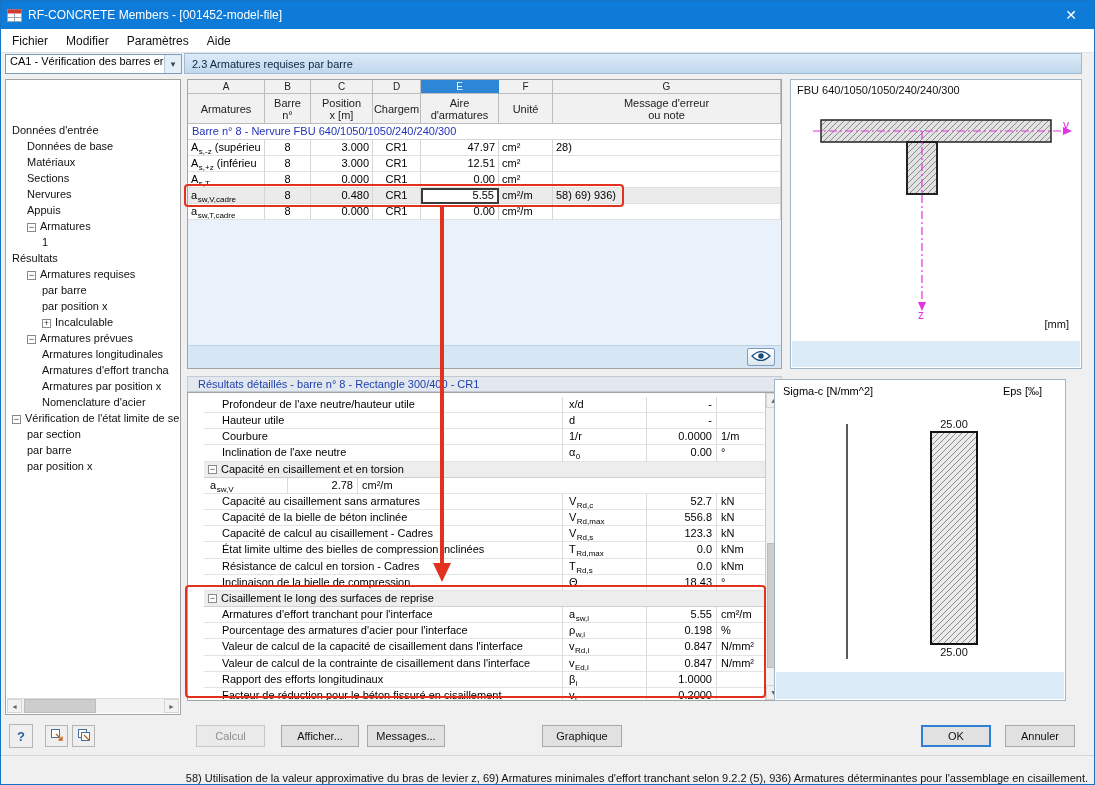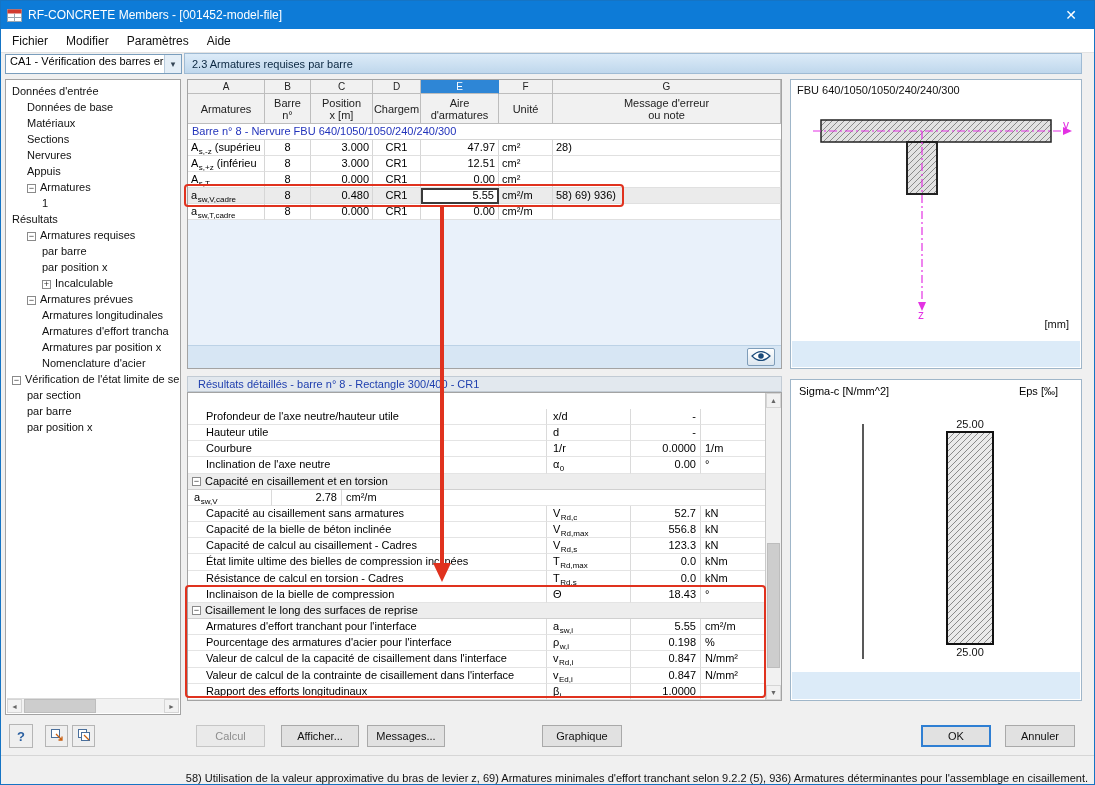--- a/index.html
+++ b/index.html
@@ -53,21 +53,21 @@
   .cc{text-align:center;}
   .selrow .td{background:#ebebeb;}
   .focus{border:2px solid #3a3a3a !important;background:#fff !important;line-height:11px !important;}
   .sub{font-size:8px;position:relative;top:3px;margin-left:0.5px;}
   .table-empty{flex:1;background:#e9f1fa;}
   .table-footer{height:23px;background:#d7e6f4;border-top:1px solid #bcd2e6;display:flex;align-items:center;justify-content:flex-end;padding-right:6px;}
   .eye-btn{width:28px;height:18px;background:linear-gradient(#ffffff,#dce6ef);border:1px solid #7f9db9;border-radius:2px;display:flex;align-items:center;justify-content:center;}
 
   .detail-header{position:absolute;left:0;top:297px;width:595px;height:16px;background:#e2e8ee;border:1px solid #c2cbd4;color:#1f3fae;line-height:14px;padding-left:10px;white-space:nowrap;overflow:hidden;}
   .detail-table{position:absolute;left:0;top:313px;width:595px;height:309px;background:#fff;border:1px solid #a3a3a3;overflow:hidden;}
-  .detail-rows{position:absolute;left:0;top:16px;width:579px;}
+  .detail-rows{position:absolute;left:0;top:4px;width:579px;padding-left:16px;}
   .dtr{display:flex;width:100%;overflow:hidden;}
   .dgroup{background:#ededed;border-bottom:1px solid #d0d0d0;display:flex;align-items:center;padding-left:4px;white-space:nowrap;}
   .dtd{border-right:1px solid #dadada;border-bottom:1px solid #e4e4e4;line-height:15px;overflow:hidden;white-space:nowrap;}
   .dl{width:359px;padding-left:18px;}
   .ds{width:84px;padding-left:6px;}
   .dv{width:70px;text-align:right;padding-right:4px;}
   .du{flex:1;padding-left:4px;border-right:none;}
   .vscroll{position:absolute;right:0;top:0;width:16px;height:307px;background:#f1f1f1;border-left:1px solid #c9c9c9;}
   .vbtn{position:absolute;left:0;width:15px;height:15px;font-size:7px;line-height:14px;text-align:center;color:#666;background:#f1f1f1;border:1px solid #d5d5d5;}
   .vthumb{position:absolute;left:1px;width:13px;top:150px;height:125px;background:#cdcdcd;border:1px solid #bdbdbd;}
@@ -123,21 +123,21 @@
     <span class="combo-arrow">▾</span>
   </div>
   <div class="section-title-bar">
     <span>2.3 Armatures requises par barre</span>
   </div>
 
   <div class="main">
 
     <div class="tree-panel">
       <div class="tree" id="tree">
-          <div class="tree-item" style="padding-left: 6px;"><span>Données d'entrée</span></div>
+          <div class="tree-item" style="padding-left: 6px; margin-top: 39px;"><span>Données d'entrée</span></div>
           <div class="tree-item" style="padding-left: 21px;"><span>Données de base</span></div>
           <div class="tree-item" style="padding-left: 21px;"><span>Matériaux</span></div>
           <div class="tree-item" style="padding-left: 21px;"><span>Sections</span></div>
           <div class="tree-item" style="padding-left: 21px;"><span>Nervures</span></div>
           <div class="tree-item" style="padding-left: 21px;"><span>Appuis</span></div>
           <div class="tree-item" style="padding-left: 21px;"><span class="expander">−</span><span>Armatures</span></div>
           <div class="tree-item" style="padding-left: 36px;"><span>1</span></div>
           <div class="tree-item" style="padding-left: 6px;"><span>Résultats</span></div>
           <div class="tree-item" style="padding-left: 21px;"><span class="expander">−</span><span>Armatures requises</span></div>
           <div class="tree-item" style="padding-left: 36px;"><span>par barre</span></div>
@@ -384,21 +384,21 @@
         <polygon points="272,25 281,29 272,33" fill="#e332e3"></polygon>
         <line x1="131" y1="29" x2="131" y2="200" stroke="#e332e3" stroke-width="1.2" stroke-dasharray="8 3 2 3"></line>
         <polygon points="127,200 135,200 131,209" fill="#e332e3"></polygon>
       </svg>
       <div class="axis-label" style="left:272px;top:38px;">y</div>
       <div class="axis-label" style="left:127px;top:228px;">z</div>
       <div class="mm-label" style="right:12px;top:238px;">[mm]</div>
       <div class="box-strip" style="height:26px;"></div>
     </div>
 
-    <div class="gbox" style="left:789px;top:304px;width:292px;height:322px;padding-left:24px;">
+    <div class="gbox" style="left:773px;top:304px;width:292px;height:322px;padding-left:24px;">
       <div style="position:absolute;left:8px;top:5px;">Sigma-c [N/mm^2]</div>
       <div style="position:absolute;right:23px;top:5px;">Eps [‰]</div>
       <svg width="292" height="266" style="position:absolute;left:0;top:24px;">
         <line x1="72" y1="20" x2="72" y2="255" stroke="#222" stroke-width="1.5"></line>
         <rect x="156" y="28" width="46" height="212" fill="#eaeaea" stroke="none"></rect>
         <rect x="156" y="28" width="46" height="212" fill="url(#hatch2)" stroke="#111" stroke-width="2"></rect>
         <defs>
           <pattern id="hatch2" patternUnits="userSpaceOnUse" width="6" height="6">
             <path d="M0 6 L6 0" stroke="#8a8a8a" stroke-width="1"></path>
           </pattern>

